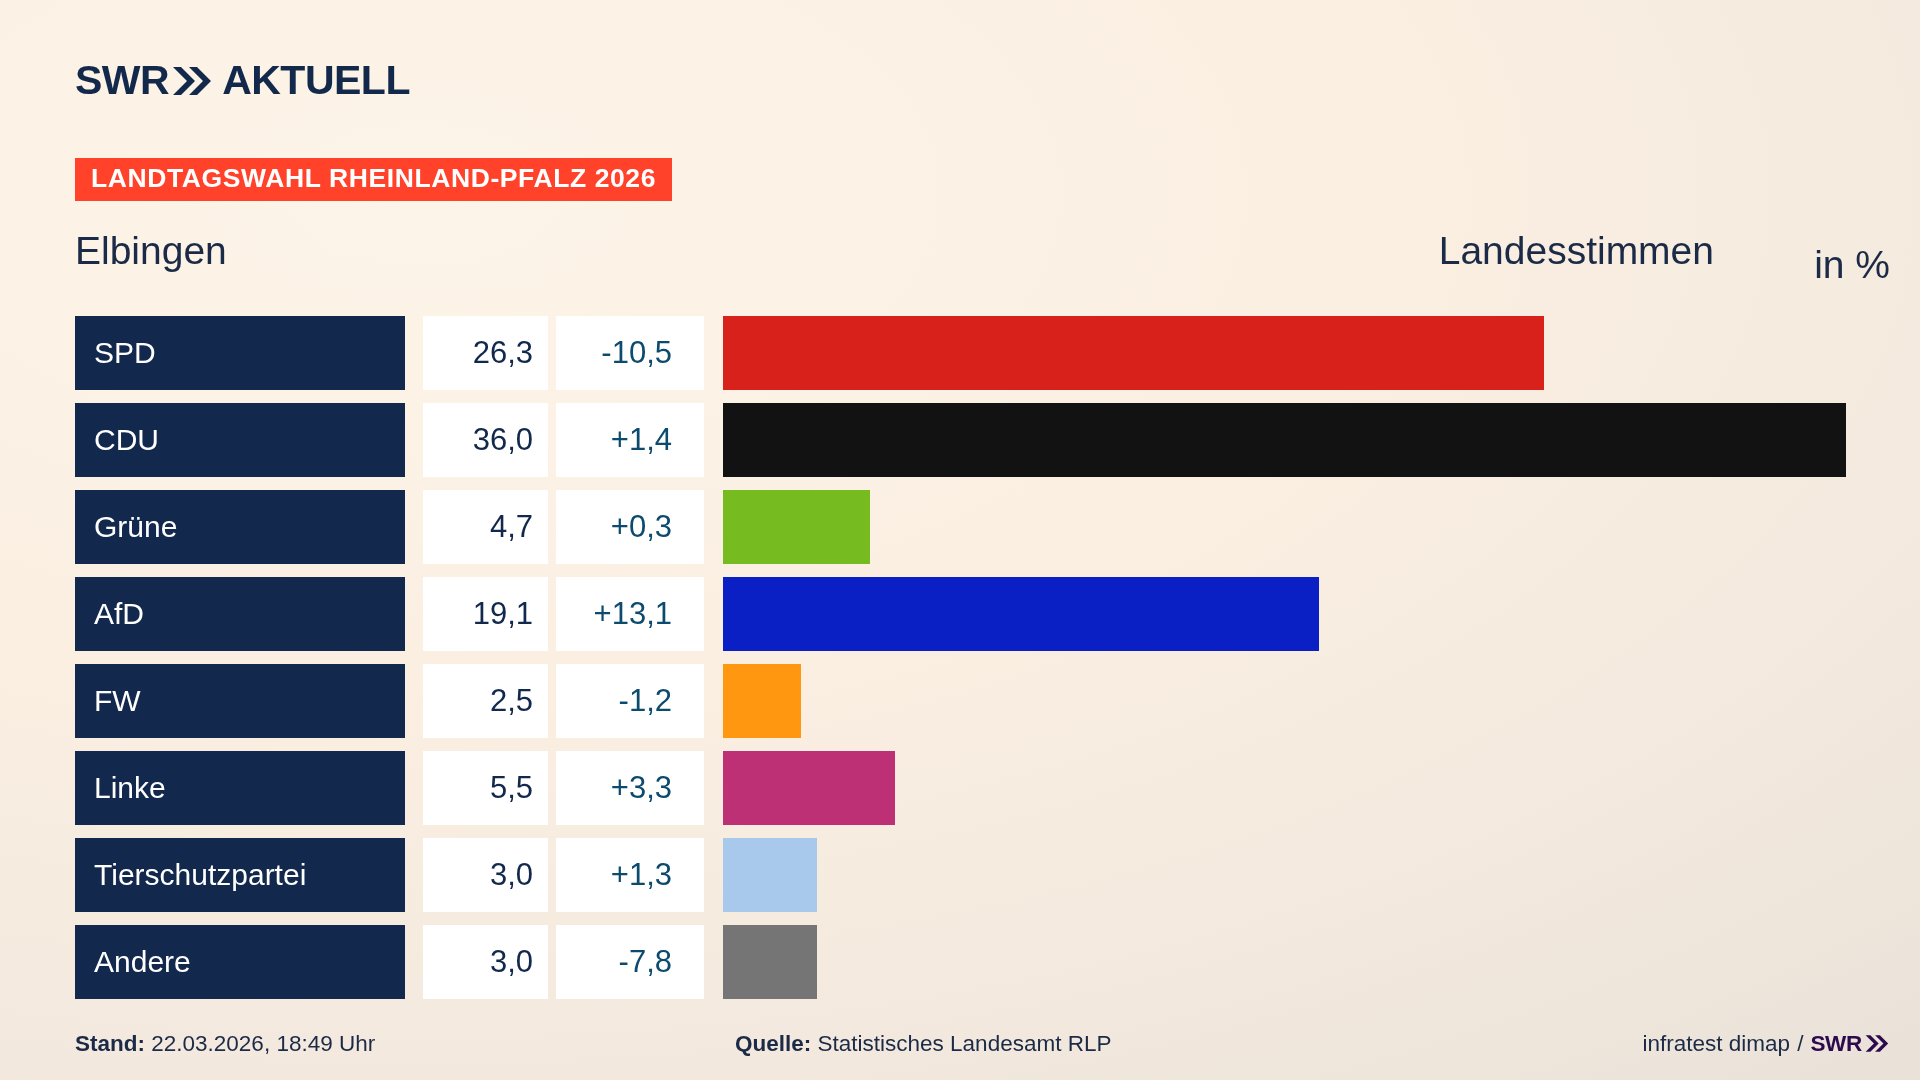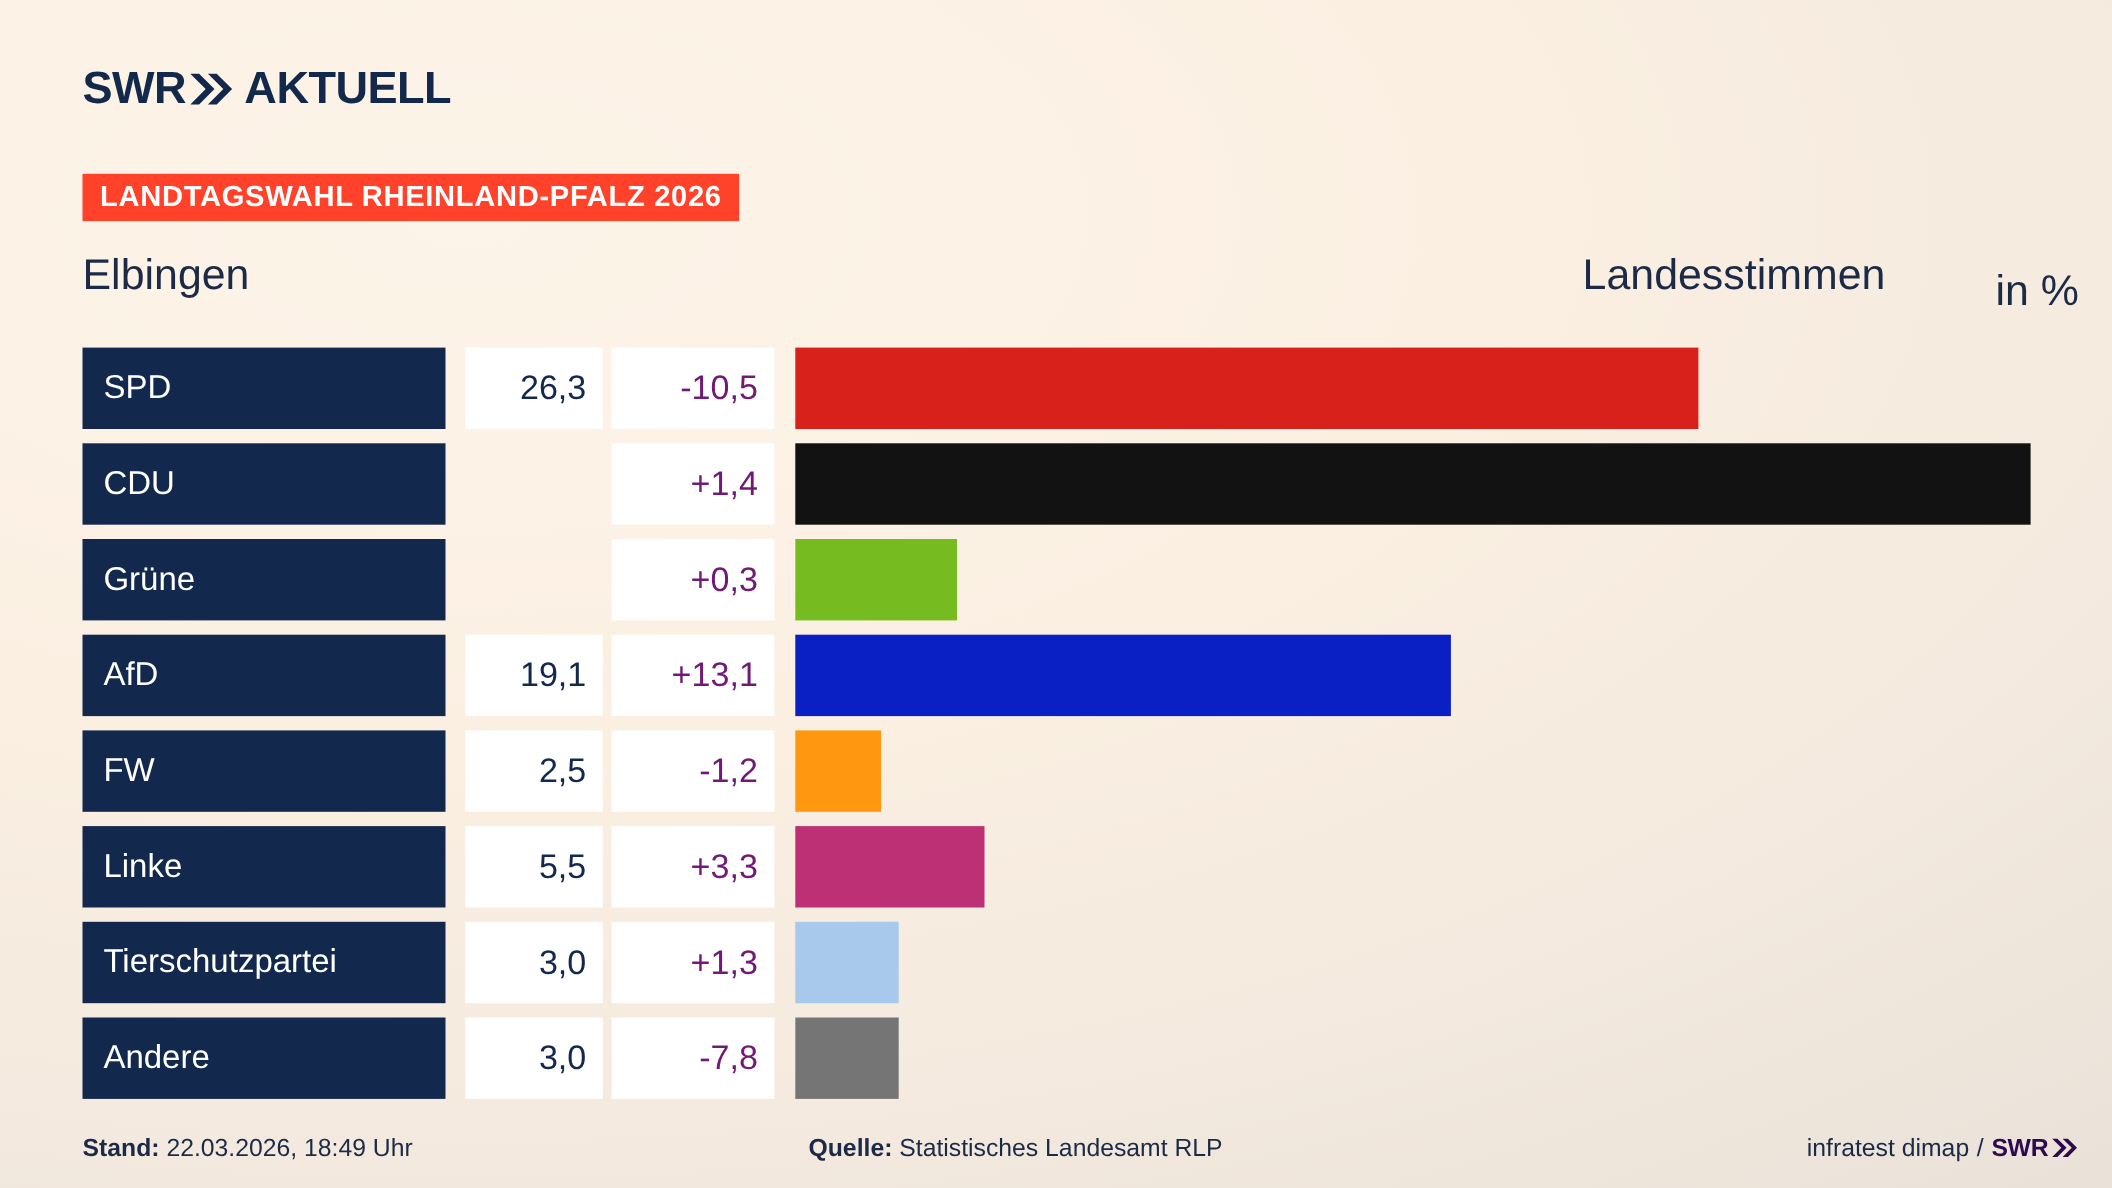--- a/index.html
+++ b/index.html
@@ -148,26 +148,26 @@
     box-sizing: border-box;
     text-align: right;
   }
   .change-cell {
     position: absolute;
     left: 556px;
     top: 0;
     width: 148px;
     height: 74px;
     background: #ffffff;
-    color: #701a75;
+    color: #0c4a6e;
     font-size: 31px;
     display: flex;
     align-items: center;
     justify-content: flex-end;
-    padding-right: 15px;
+    padding-right: 32px;
     box-sizing: border-box;
   }
   .bar-track {
     position: absolute;
     left: 723px;
     top: 0;
     right: 0;
     height: 74px;
   }
   .bar {
@@ -250,27 +250,29 @@
       <div class="result-row">
         <div class="party-cell">SPD</div>
         <div class="value-cell">26,3</div>
         <div class="change-cell">-10,5</div>
         <div class="bar-track">
           <div class="bar" style="width: 820.56px; background: rgb(217, 33, 27);"></div>
         </div>
       </div>
       <div class="result-row">
         <div class="party-cell">CDU</div>
+        <div class="value-cell">36,0</div>
         <div class="change-cell">+1,4</div>
         <div class="bar-track">
           <div class="bar" style="width: 1123.2px; background: rgb(18, 18, 18);"></div>
         </div>
       </div>
       <div class="result-row">
         <div class="party-cell">Grüne</div>
+        <div class="value-cell">4,7</div>
         <div class="change-cell">+0,3</div>
         <div class="bar-track">
           <div class="bar" style="width: 146.64px; background: rgb(118, 188, 33);"></div>
         </div>
       </div>
       <div class="result-row">
         <div class="party-cell">AfD</div>
         <div class="value-cell">19,1</div>
         <div class="change-cell">+13,1</div>
         <div class="bar-track">

